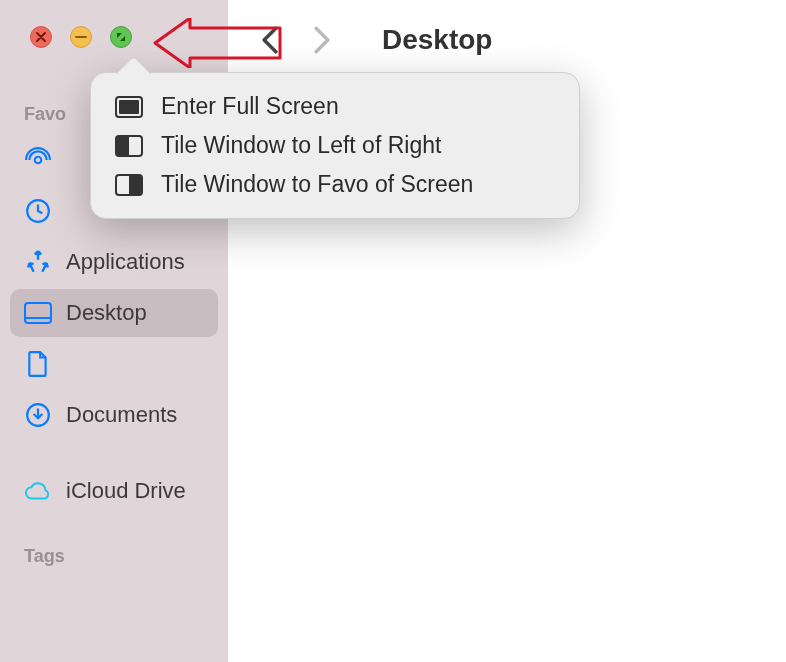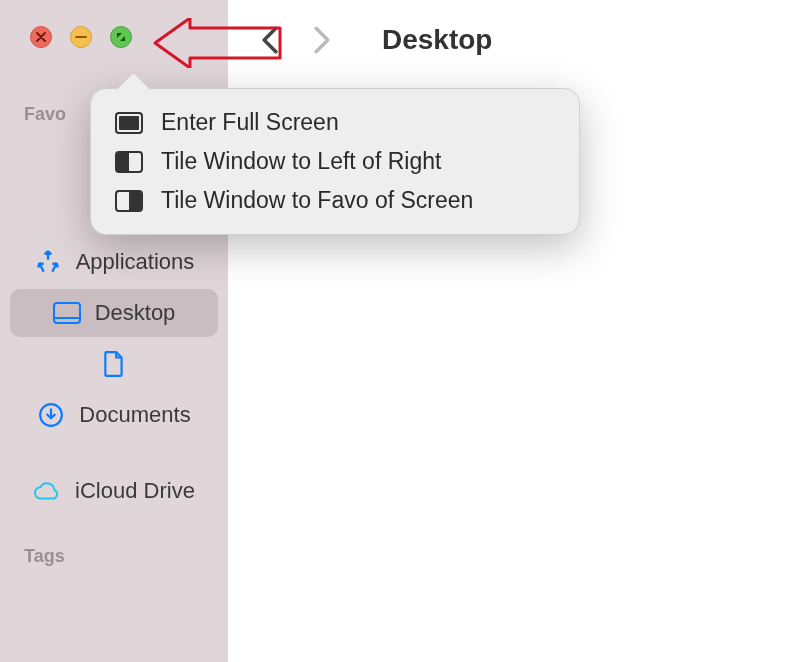--- a/index.html
+++ b/index.html
@@ -67,21 +67,20 @@
     .sidebar-item {
       display: flex;
       align-items: center;
       gap: 14px;
       padding: 8px 14px;
       margin: 3px 10px;
       border-radius: 10px;
       font-size: 22px;
       color: #3a3a3a;
       height: 48px;
-      justify-content: center;
     }
     .sidebar-item.selected {
       background: #c9bdc2;
     }
     .sidebar-item .icon-wrap {
       width: 28px;
       height: 28px;
       display: flex;
       align-items: center;
       justify-content: center;
@@ -111,21 +110,21 @@
     .nav-arrow.fwd svg { stroke: #bbb; }
     .title {
       font-size: 28px;
       font-weight: 700;
       color: #333;
       margin-left: 20px;
     }
     .popover {
       position: absolute;
       left: 90px;
-      top: 88px;
+      top: 72px;
       background: #eeeeef;
       border: 1px solid #d0d0d0;
       border-radius: 16px;
       box-shadow: 0 12px 40px rgba(0,0,0,0.25);
       padding: 14px 10px;
       width: 490px;
     }
     .popover::before {
       content: '';
       position: absolute;

